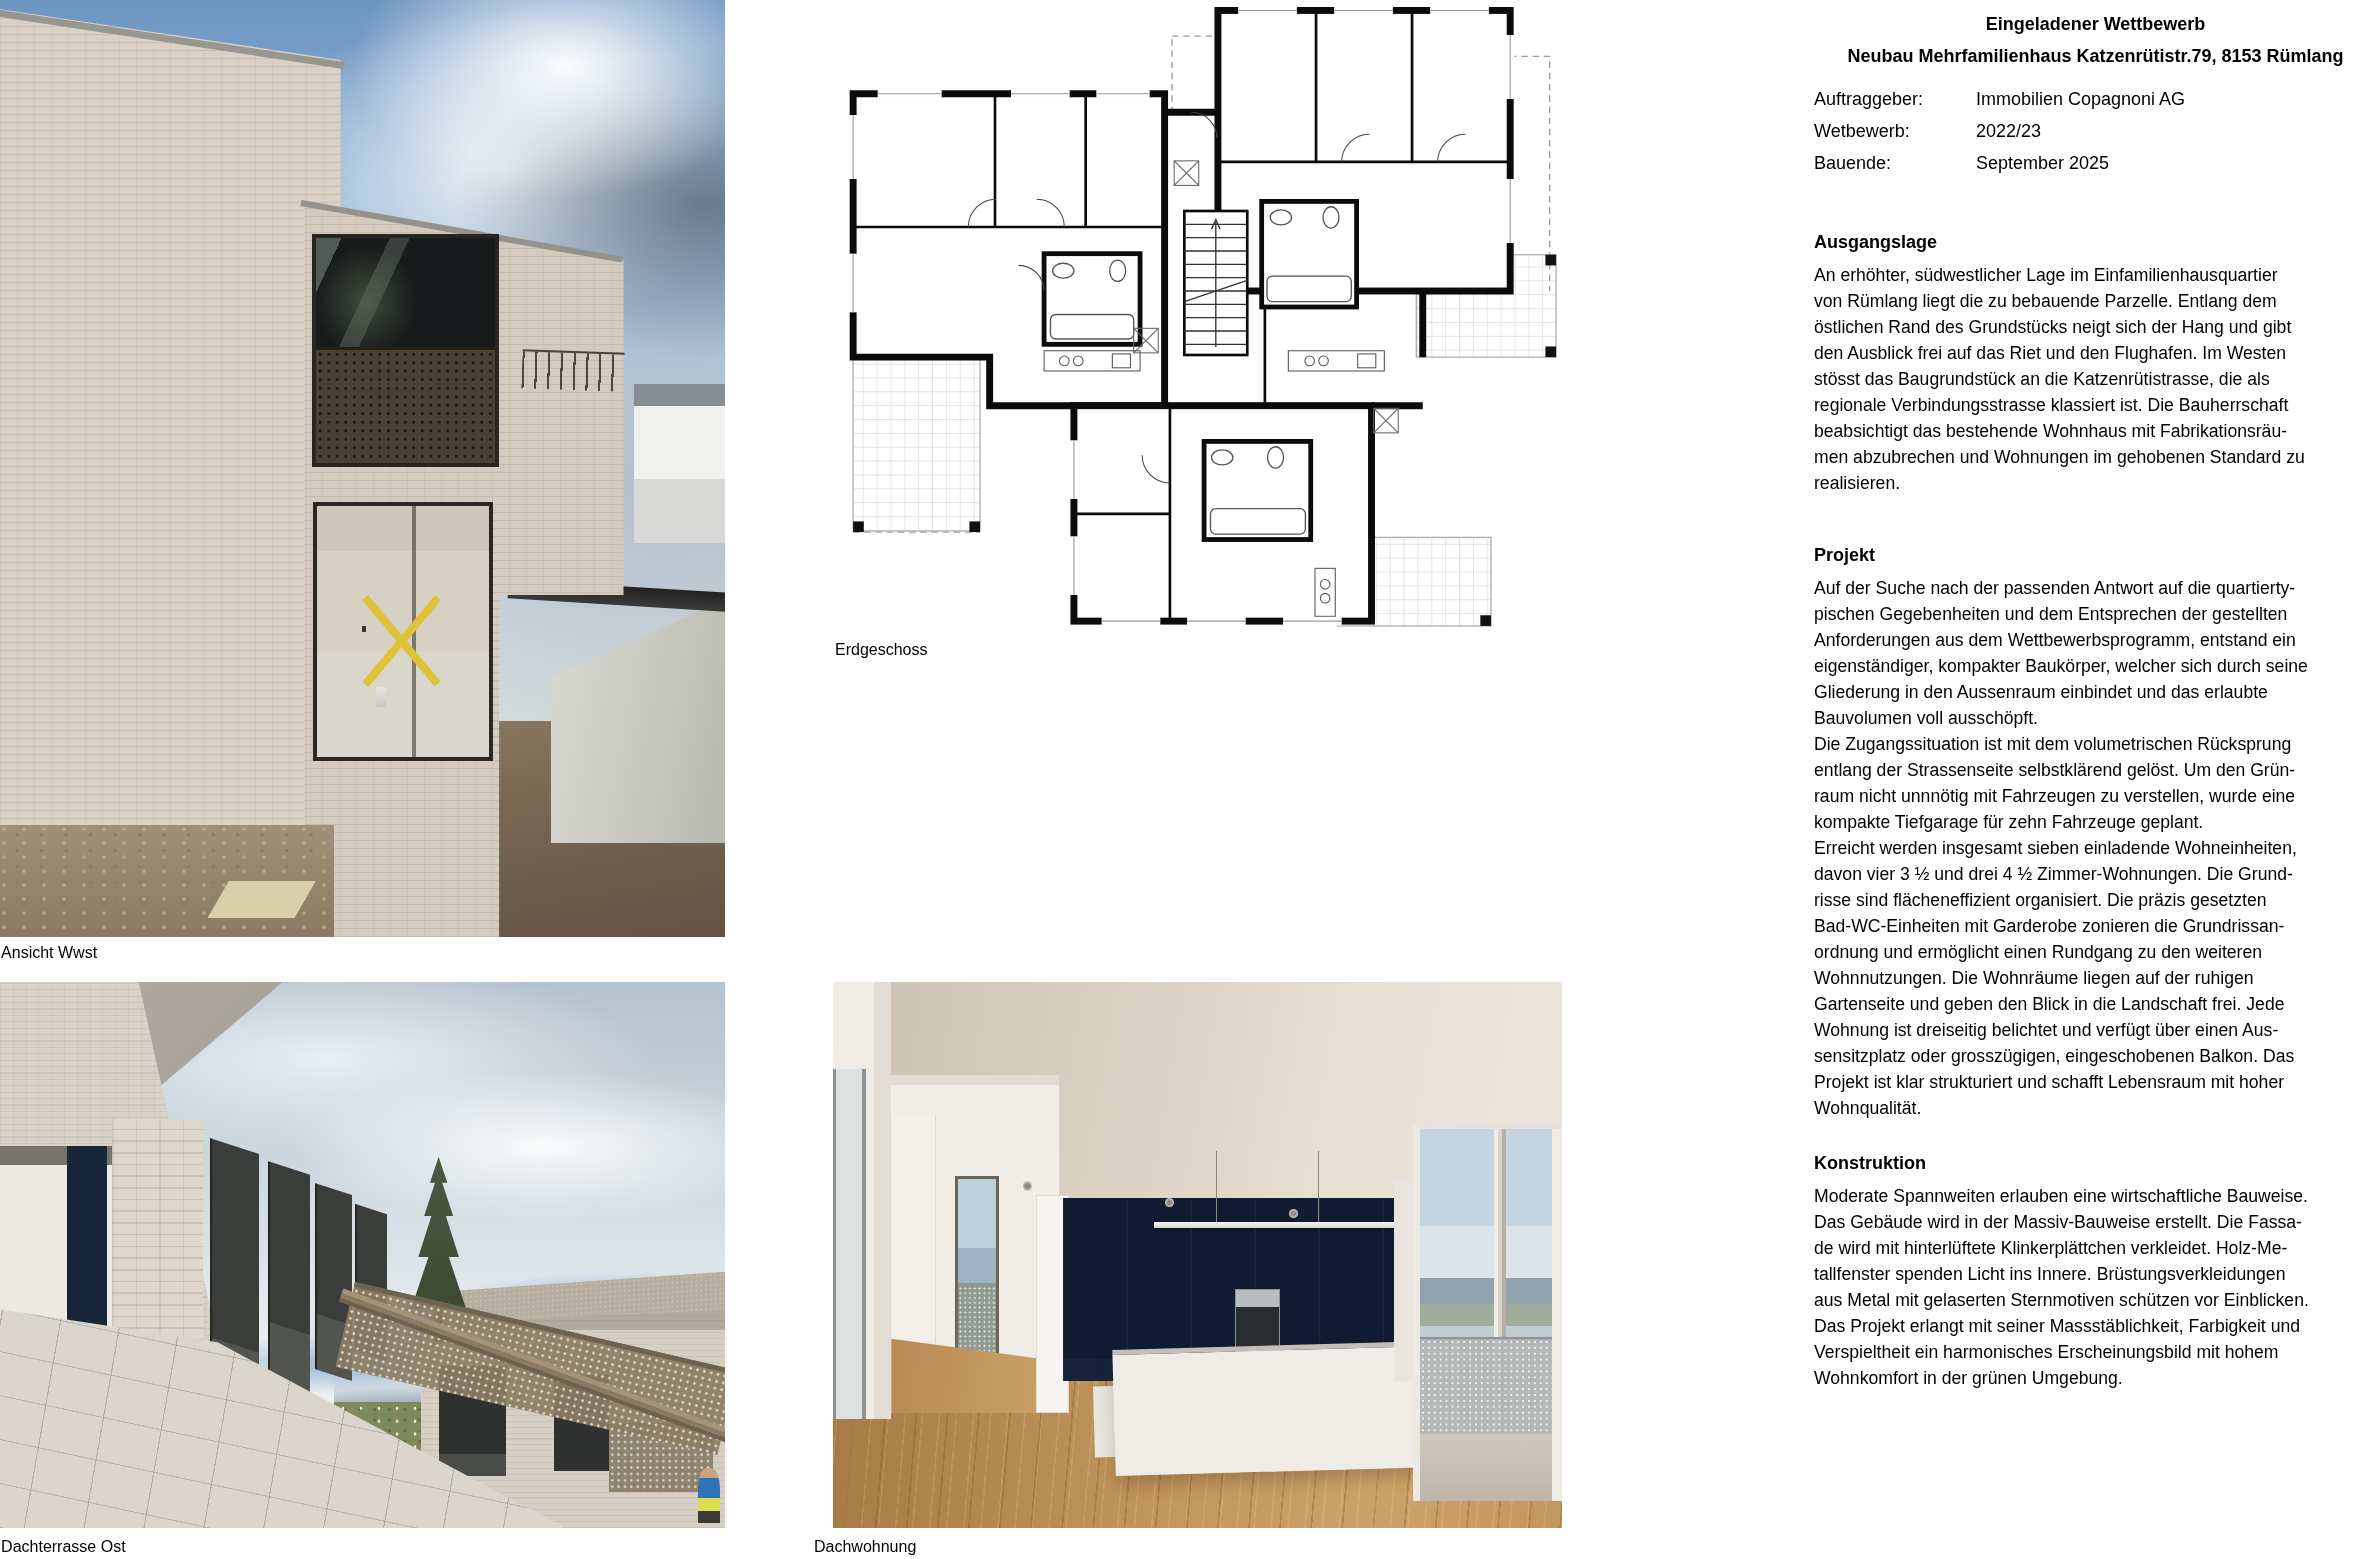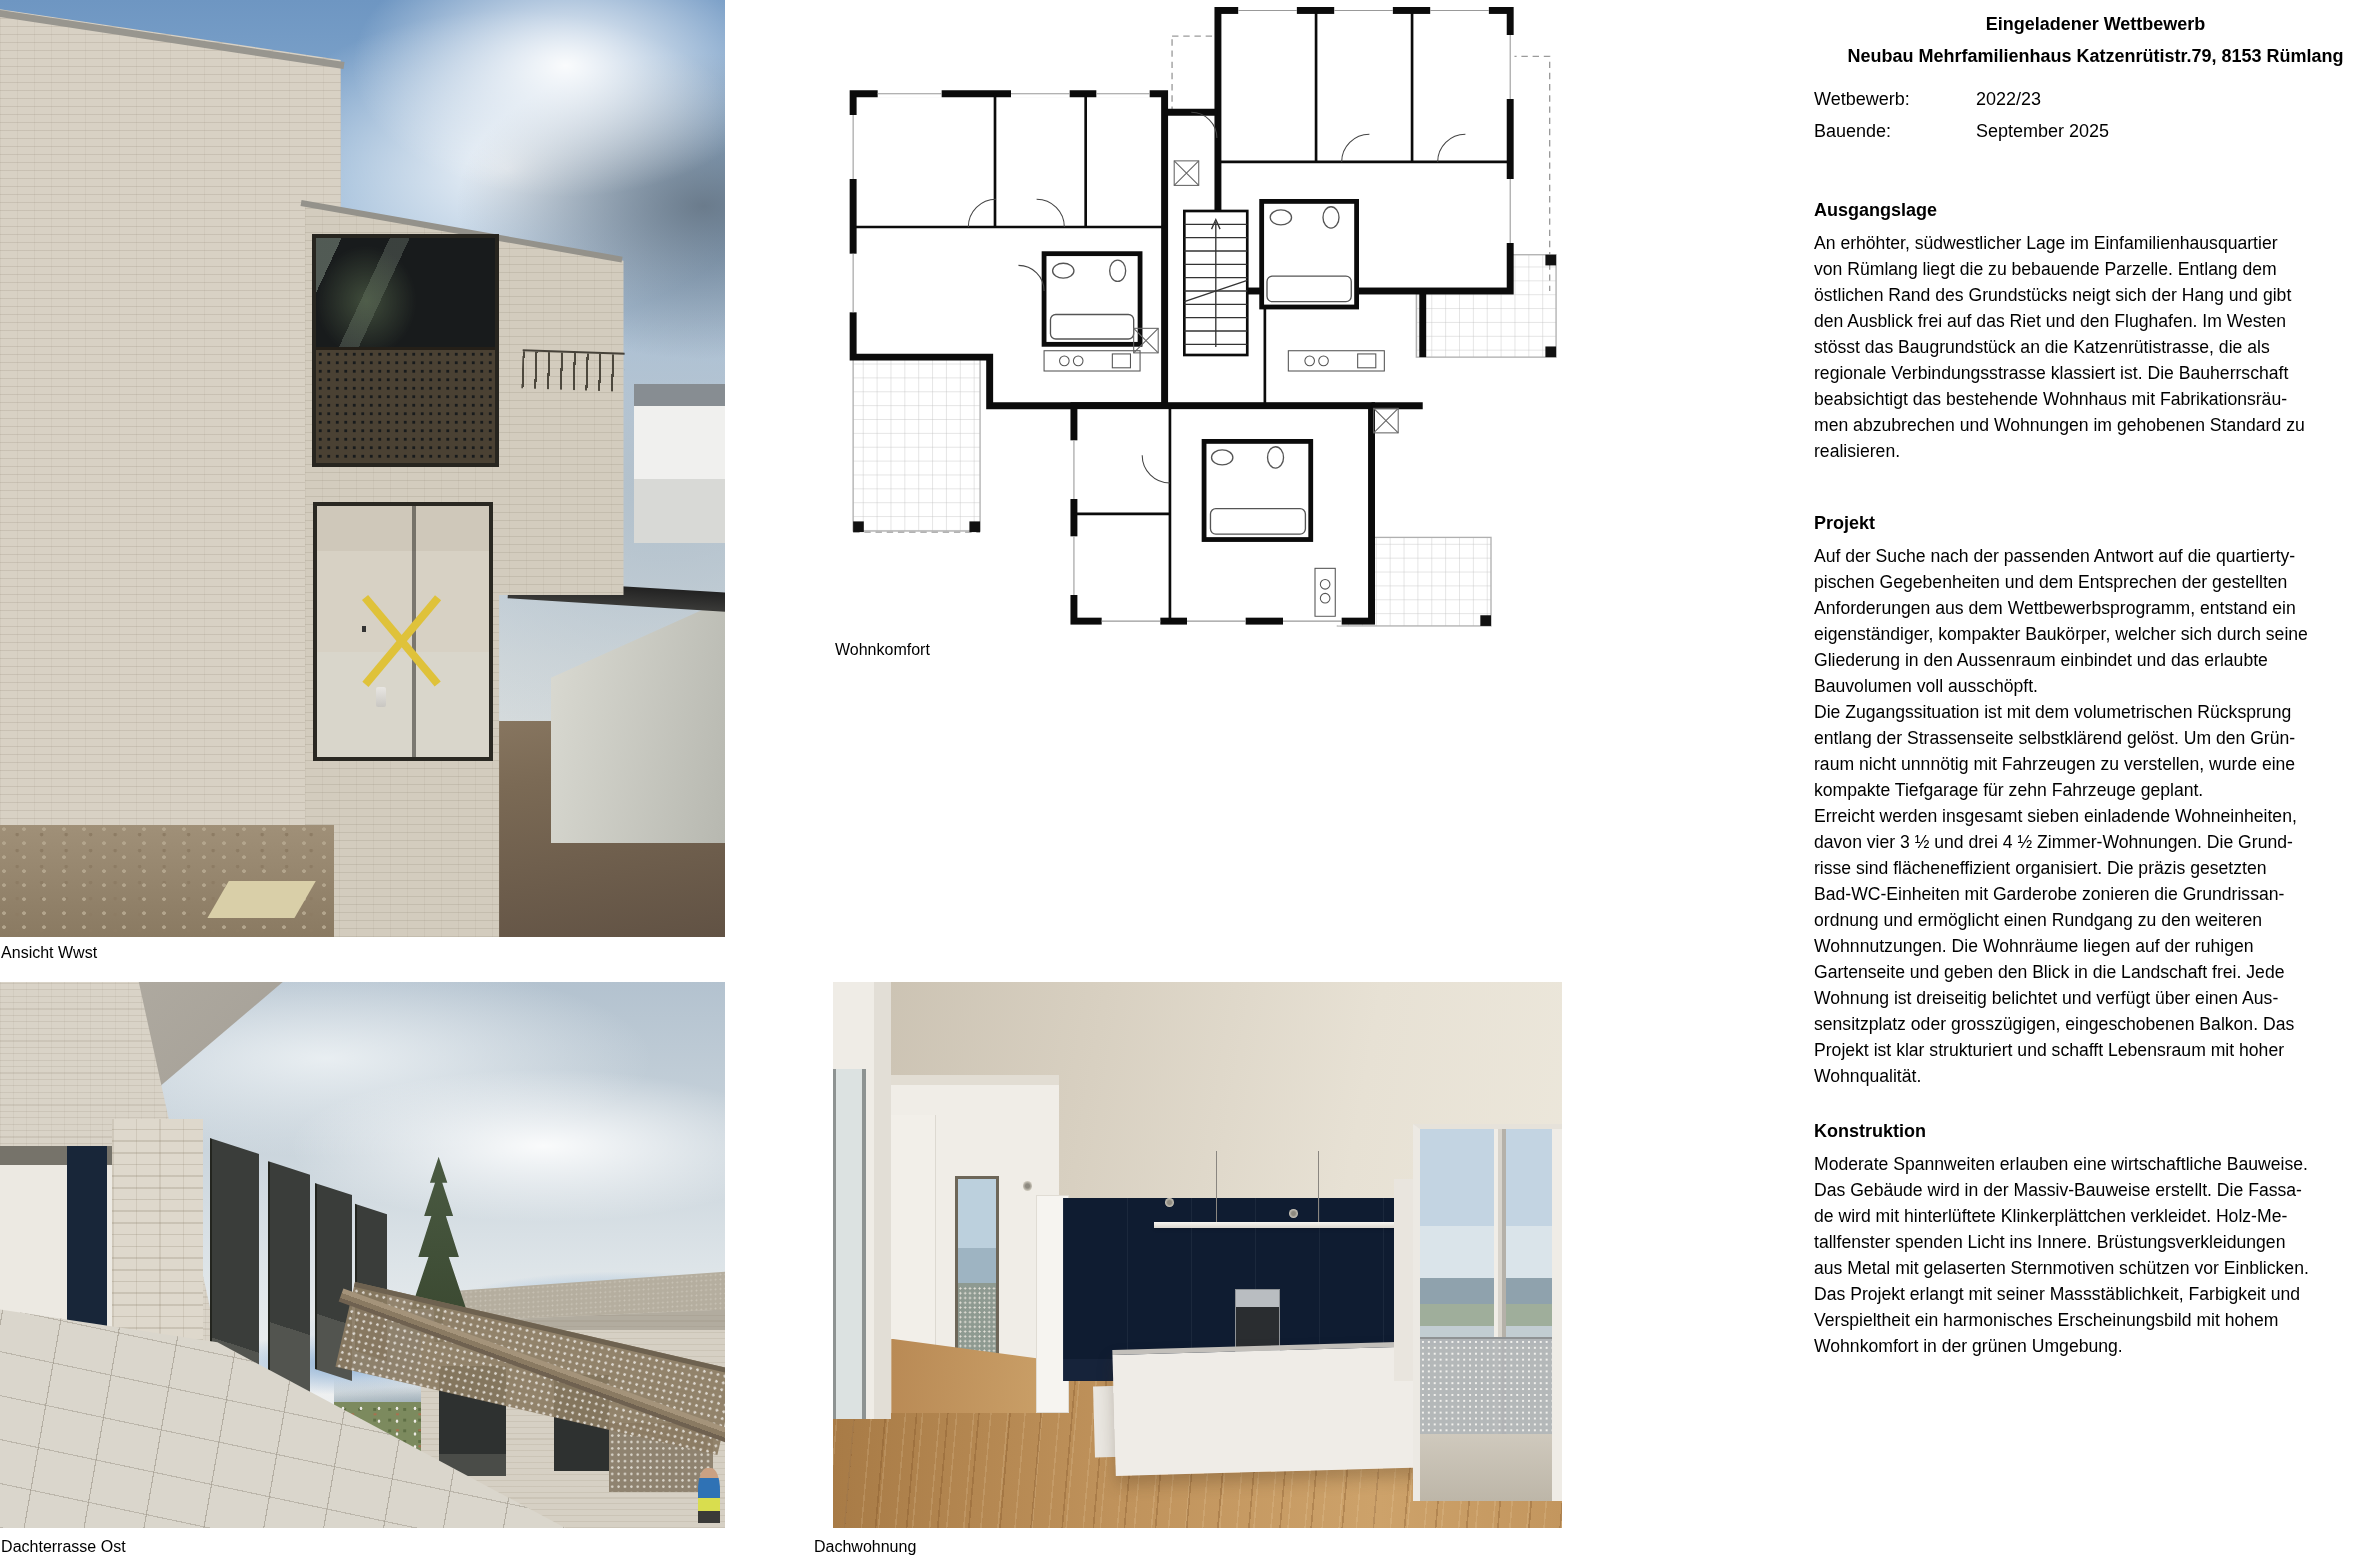--- a/index.html
+++ b/index.html
@@ -353,21 +353,21 @@
         <path d="M250 420 A52 52 0 0 1 302 368"></path>
         <path d="M430 420 A52 52 0 0 0 378 368"></path>
         <path d="M950 298 A52 52 0 0 1 1002 246"></path>
         <path d="M1130 298 A52 52 0 0 1 1182 246"></path>
         <path d="M628 900 A52 52 0 0 1 576 848"></path>
         <path d="M668 205 A48 48 0 0 1 716 253"></path>
         <path d="M392 540 A48 48 0 0 0 344 492"></path>
       </g>
     </svg>
   </figure>
-  <div class="caption" id="cap-erdgeschoss">Wohnkomfort</div>
+  <div class="caption" id="cap-erdgeschoss">Erdgeschoss</div>
 
   <figure class="photo" id="photo-terrasse">
     <div class="pt-sky"></div>
     <div class="pt-hills"></div>
     <div class="pt-village"></div>
     <div class="pt-gravel"></div>
     <div class="pt-lower-bldg">
       <div class="pt-lb-winL"></div>
       <div class="pt-lb-winR"></div>
       <div class="pt-lb-balcony"></div>
@@ -419,20 +419,24 @@
       <div class="pd-win-frame-right"></div>
     </div>
   </figure>
   <div class="caption" id="cap-dachwohnung">Dachwohnung</div>
 
   <section id="textcol">
     <div class="title">Eingeladener Wettbewerb</div>
     <div class="title">Neubau Mehrfamilienhaus Katzenrütistr.79, 8153 Rümlang</div>
 
     <div class="meta">
+      <div class="mrow">
+        <span class="mlabel">Auftraggeber:</span>
+        <span class="mvalue">Immobilien Copagnoni AG</span>
+      </div>
       <div class="mrow">
         <span class="mlabel">Wetbewerb:</span>
         <span class="mvalue">2022/23</span>
       </div>
       <div class="mrow">
         <span class="mlabel">Bauende:</span>
         <span class="mvalue">September 2025</span>
       </div>
     </div>
 

